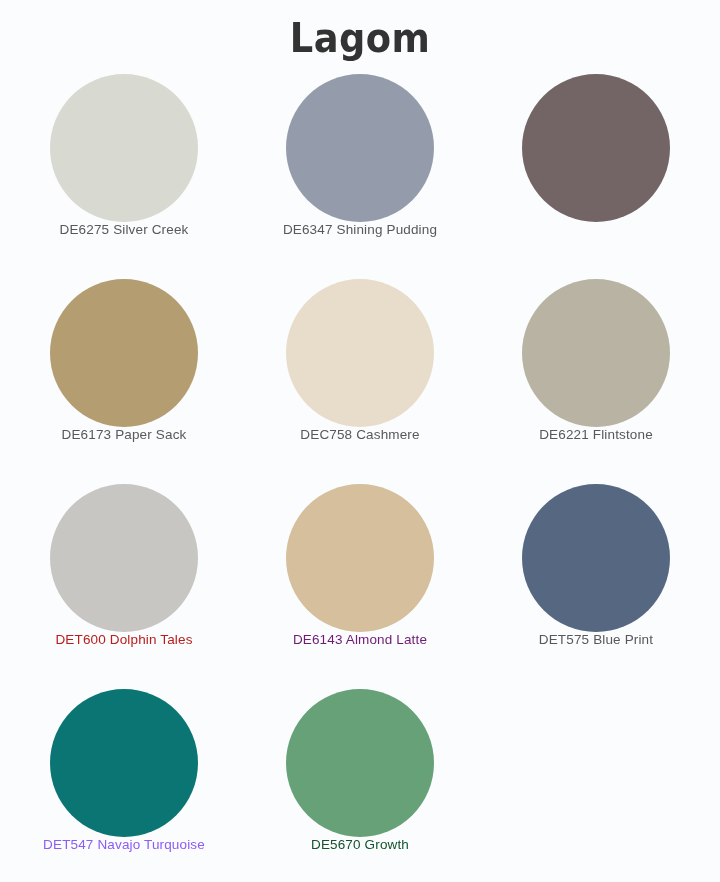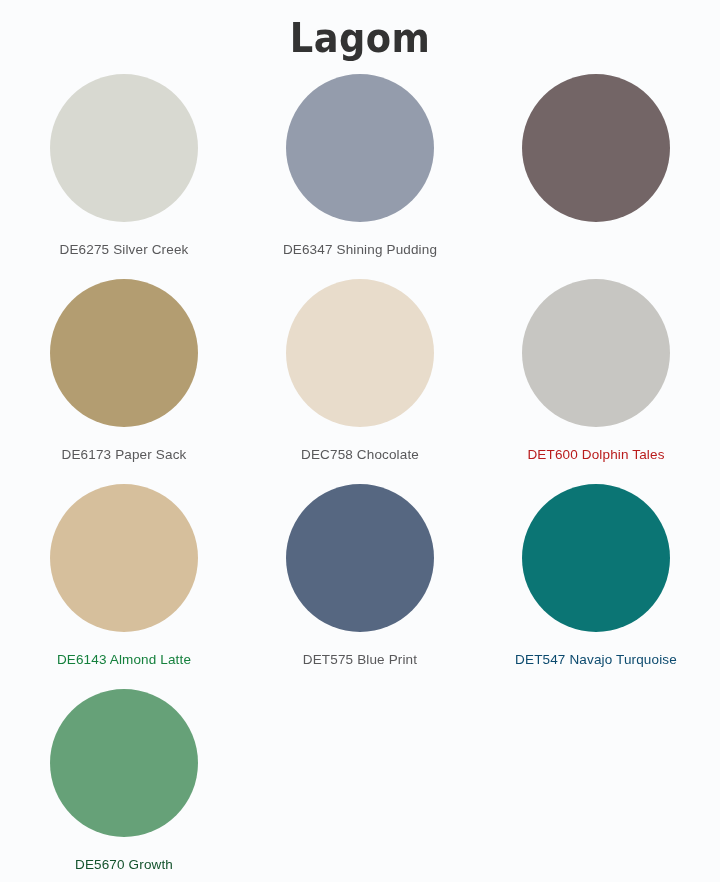--- a/index.html
+++ b/index.html
@@ -47,21 +47,20 @@
     align-items: center;
     justify-content: flex-start;
   }
   .swatch-circle {
     width: 148px;
     height: 148px;
     border-radius: 50%;
     flex: none;
   }
   .swatch-label {
-    margin-top: 20px;
     font-family: "Liberation Sans", sans-serif;
     font-size: 13.5px;
     color: #58585A;
     letter-spacing: 0.15px;
     white-space: nowrap;
     text-align: center;
   }
 </style>
 </head>
 <body style="background: rgb(251, 252, 253);">
@@ -87,42 +86,46 @@
     </div>
 
     <div class="swatch-cell">
       <div class="swatch-circle" style="background-color: rgb(179, 157, 113);"></div>
       <div class="swatch-label" style="color: rgb(88, 88, 90);">DE6173 Paper Sack</div>
     </div>
 
 
     <div class="swatch-cell">
       <div class="swatch-circle" style="background-color: rgb(232, 220, 203);"></div>
-      <div class="swatch-label" style="color: rgb(88, 88, 90);">DEC758 Chocolate</div>
+      <div class="swatch-label" style="color: rgb(88, 88, 90);">DEC758 Cashmere</div>
     </div>
 
+    <div class="swatch-cell">
+      <div class="swatch-circle" style="background-color: rgb(184, 179, 163);"></div>
+      <div class="swatch-label" style="color: rgb(88, 88, 90);">DE6221 Flintstone</div>
+    </div>
 
     <div class="swatch-cell">
       <div class="swatch-circle" style="background-color: rgb(199, 198, 194);"></div>
       <div class="swatch-label" style="color: #b91c1c;">DET600 Dolphin Tales</div>
     </div>
 
     <div class="swatch-cell">
       <div class="swatch-circle" style="background-color: rgb(214, 191, 156);"></div>
-      <div class="swatch-label" style="color: #15803d;">DE6143 Almond Latte</div>
+      <div class="swatch-label" style="color: #701a75;">DE6143 Almond Latte</div>
     </div>
 
     <div class="swatch-cell">
       <div class="swatch-circle" style="background-color: rgb(86, 103, 129);"></div>
       <div class="swatch-label" style="color: rgb(88, 88, 90);">DET575 Blue Print</div>
     </div>
 
     <div class="swatch-cell">
       <div class="swatch-circle" style="background-color: rgb(11, 117, 116);"></div>
-      <div class="swatch-label" style="color: #0c4a6e;">DET547 Navajo Turquoise</div>
+      <div class="swatch-label" style="color: #8b5cf6;">DET547 Navajo Turquoise</div>
     </div>
 
     <div class="swatch-cell">
       <div class="swatch-circle" style="background-color: rgb(102, 161, 120);"></div>
       <div class="swatch-label" style="color: #14532d;">DE5670 Growth</div>
     </div>
 
   </div>
 </div>
 

